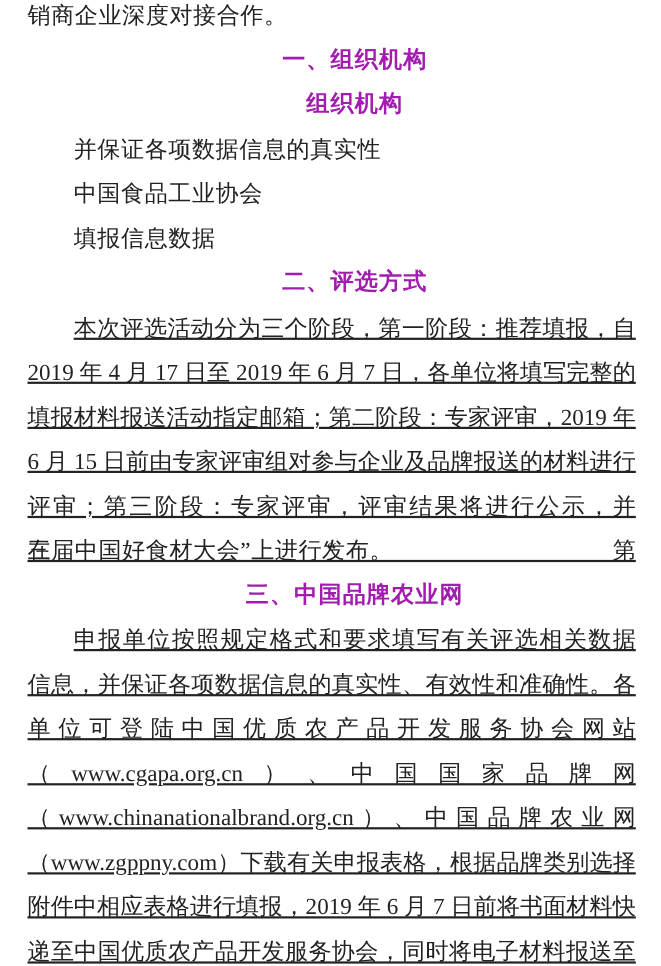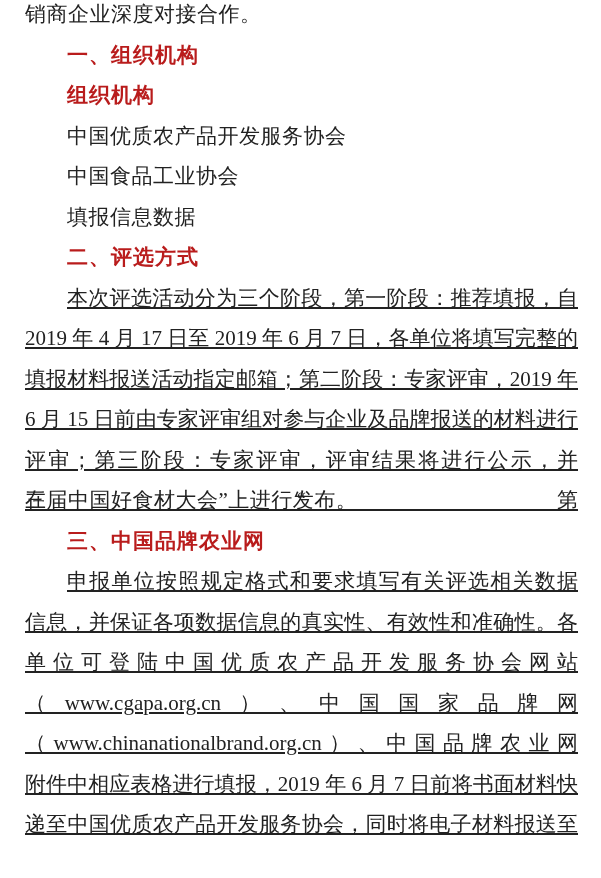--- a/index.html
+++ b/index.html
@@ -38,47 +38,49 @@
     letter-spacing: 0;
     text-decoration: underline;
   }
   
   .ind {
     text-indent: 42px;
   }
   .head {
     font-family: "Liberation Sans", sans-serif;
     font-weight: bold;
-    color: #b91c1c;
+    color: #a21caf;
     letter-spacing: 1px;
+    text-align: center;
   }
 </style>
 </head>
 <body>
 
 <div class="doc">
 
   <div class="ln">销商企业深度对接合作。</div>
 
   <div class="ln head ind">一、组织机构</div>
   <div class="ln head ind">组织机构</div>
-  <div class="ln ind">中国优质农产品开发服务协会</div>
+  <div class="ln ind">并保证各项数据信息的真实性</div>
   <div class="ln ind">中国食品工业协会</div>
   <div class="ln ind">填报信息数据</div>
 
   <div class="ln head ind">二、评选方式</div>
   <div class="ln just ind">本次评选活动分为三个阶段，第一阶段：推荐填报，自</div>
   <div class="ln just">2019 年 4 月 17 日至 2019 年 6 月 7 日，各单位将填写完整的</div>
   <div class="ln just">填报材料报送活动指定邮箱；第二阶段：专家评审，2019 年</div>
   <div class="ln just">6 月 15 日前由专家评审组对参与企业及品牌报送的材料进行</div>
   <div class="ln just">评审；第三阶段：专家评审，评审结果将进行公示，并在“第</div>
   <div class="ln">三届中国好食材大会”上进行发布。</div>
 
   <div class="ln head ind">三、中国品牌农业网</div>
   <div class="ln just ind">申报单位按照规定格式和要求填写有关评选相关数据</div>
   <div class="ln just">信息，并保证各项数据信息的真实性、有效性和准确性。各</div>
   <div class="ln just">单位可登陆中国优质农产品开发服务协会网站</div>
   <div class="ln just">（www.cgapa.org.cn）、中国国家品牌网</div>
   <div class="ln just">（www.chinanationalbrand.org.cn）、中国品牌农业网</div>
+  <div class="ln just">（www.zgppny.com）下载有关申报表格，根据品牌类别选择</div>
   <div class="ln just">附件中相应表格进行填报，2019 年 6 月 7 日前将书面材料快</div>
   <div class="ln just">递至中国优质农产品开发服务协会，同时将电子材料报送至</div>
 
 </div>
 
 </body></html>

